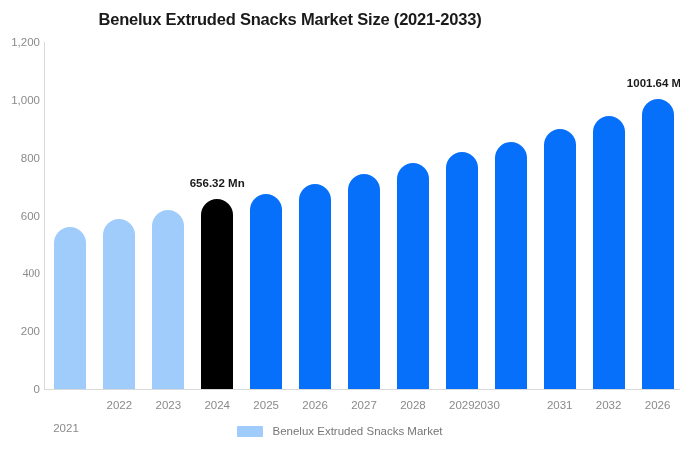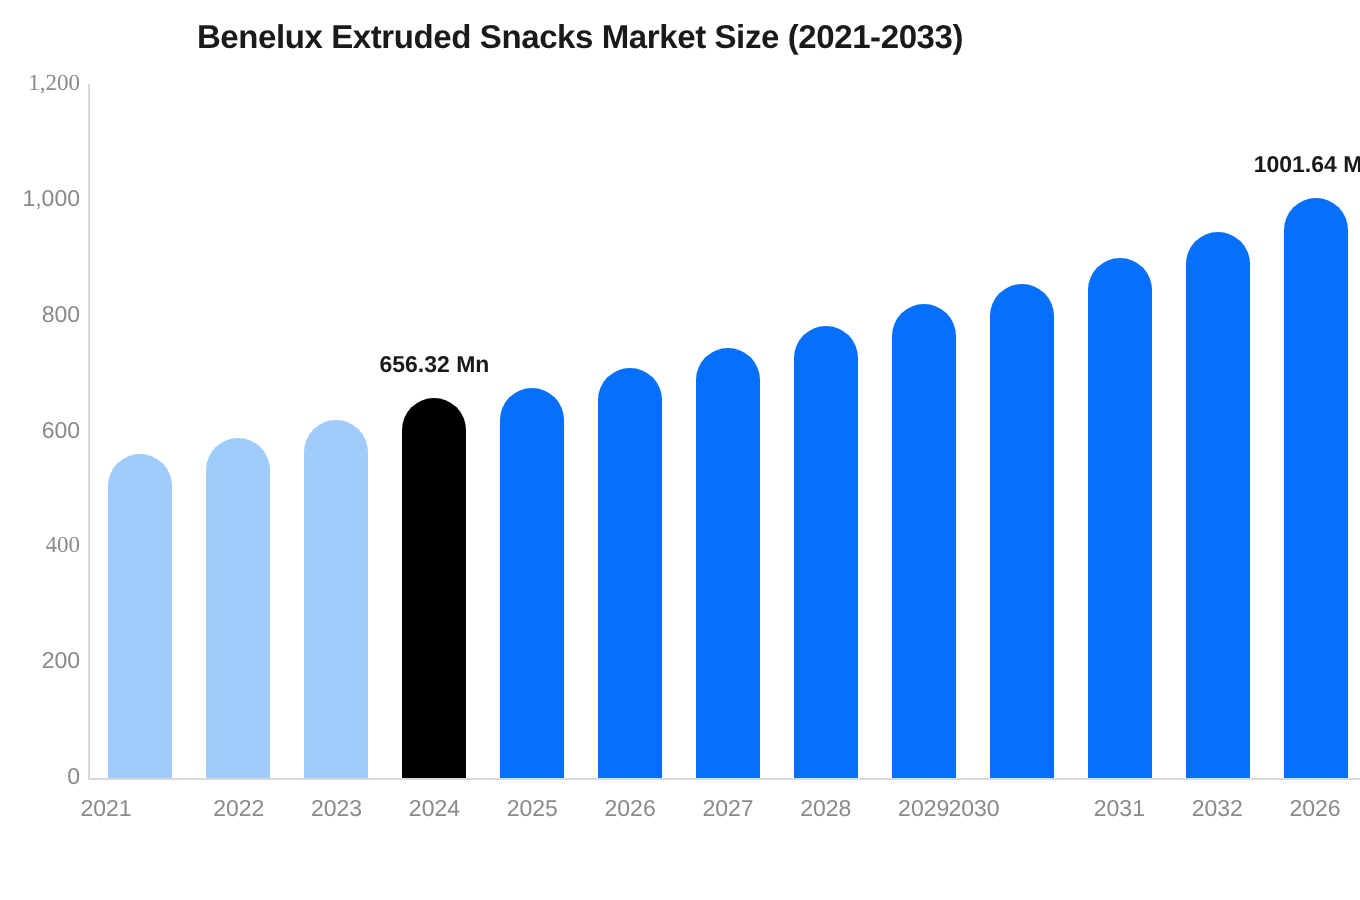--- a/index.html
+++ b/index.html
@@ -120,21 +120,21 @@
 
   <div id="chart-title">Benelux Extruded Snacks Market Size (2021-2033)</div>
 
   <div id="y-axis-labels">
       <div class="y-tick-label" style="top: 389px;">0</div>
       <div class="y-tick-label" style="top: 331.167px;">200</div>
       <div class="y-tick-label" style="top: 273.333px; font-family: Liberation Serif, serif;">400</div>
       <div class="y-tick-label" style="top: 215.5px;">600</div>
       <div class="y-tick-label" style="top: 157.667px;">800</div>
       <div class="y-tick-label" style="top: 99.8333px;">1,000</div>
-      <div class="y-tick-label" style="top: 42px; font-family: Liberation Serif, serif;">1,200</div>
+      <div class="y-tick-label" style="top: 42px;">1,200</div>
     </div>
 
   <div id="y-axis-line"></div>
   <div id="x-axis-line"></div>
 
   <div id="plot-area">
       <div class="bar" style="left: 10.4615px; height: 161.933px; background: rgb(160, 204, 252);"></div>
       <div class="bar" style="left: 59.3846px; height: 170.03px; background: rgb(160, 204, 252);"></div>
       <div class="bar" style="left: 108.308px; height: 178.705px; background: rgb(160, 204, 252);"></div>
       <div class="bar" style="left: 157.231px; height: 189.786px; background: rgb(0, 0, 0);"></div>
@@ -142,22 +142,26 @@
       <div class="bar" style="left: 255.077px; height: 205.308px; background: rgb(6, 112, 250);"></div>
       <div class="bar" style="left: 304px; height: 215.429px; background: rgb(6, 112, 250);"></div>
       <div class="bar" style="left: 352.923px; height: 226.128px; background: rgb(6, 112, 250);"></div>
       <div class="bar" style="left: 401.846px; height: 236.538px; background: rgb(6, 112, 250);"></div>
       <div class="bar" style="left: 450.769px; height: 247.238px; background: rgb(6, 112, 250);"></div>
       <div class="bar" style="left: 499.692px; height: 260.25px; background: rgb(6, 112, 250);"></div>
       <div class="bar" style="left: 548.615px; height: 273.262px; background: rgb(6, 112, 250);"></div>
       <div class="bar" style="left: 597.538px; height: 289.641px; background: rgb(6, 112, 250);"></div>
     </div>
 
+  <div id="legend">
+    <span id="legend-swatch" style="background: rgb(160, 204, 252);"></span>
+    <span id="legend-label">Benelux Extruded Snacks Market</span>
+  </div>
 
-<div class="x-tick-label" style="left: 53px;">2021</div>
+<div class="x-tick-label" style="left: 66px; margin-top: 23px;">2021</div>
     <div class="x-tick-label" style="left: 119.385px;">2022</div>
     <div class="x-tick-label" style="left: 168.308px;">2023</div>
     <div class="x-tick-label" style="left: 217.231px;">2024</div>
     <div class="x-tick-label" style="left: 266.154px;">2025</div>
     <div class="x-tick-label" style="left: 315.077px;">2026</div>
     <div class="x-tick-label" style="left: 364px;">2027</div>
     <div class="x-tick-label" style="left: 412.923px;">2028</div>
     <div class="x-tick-label" style="left: 461.846px;">2029</div>
     <div class="x-tick-label" style="left: 487px;">2030</div>
     <div class="x-tick-label" style="left: 559.692px;">2031</div>

